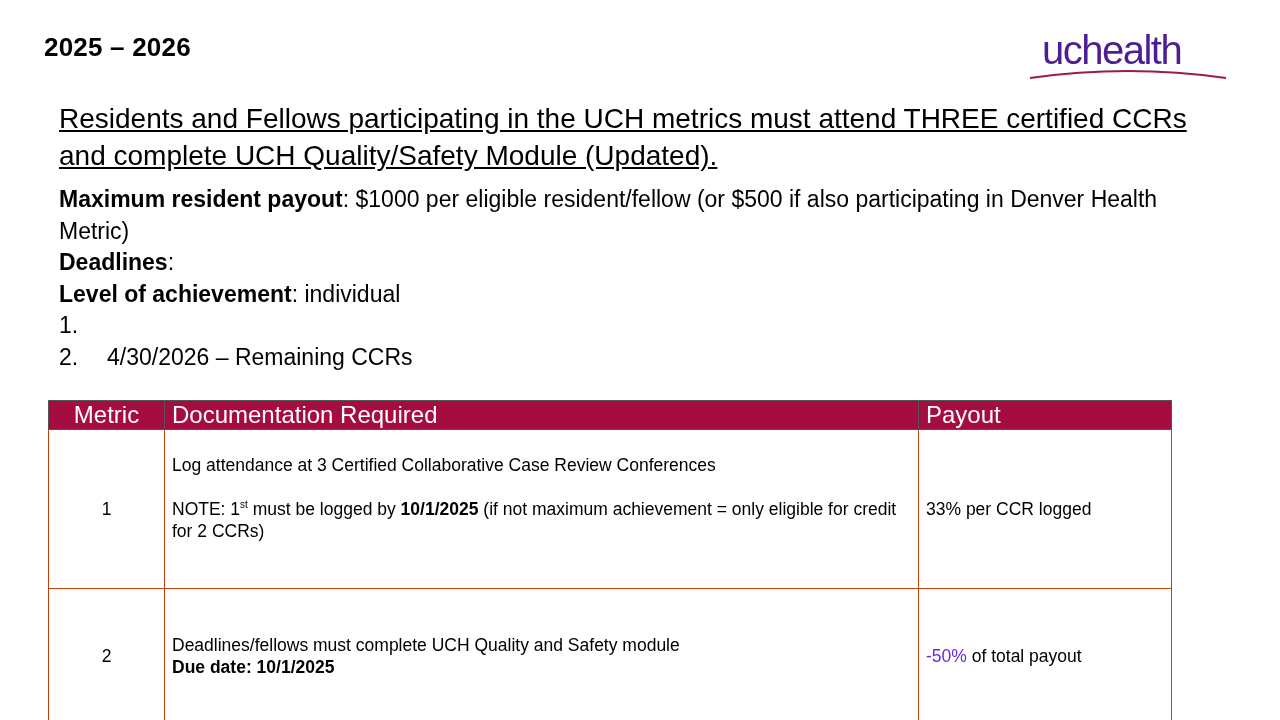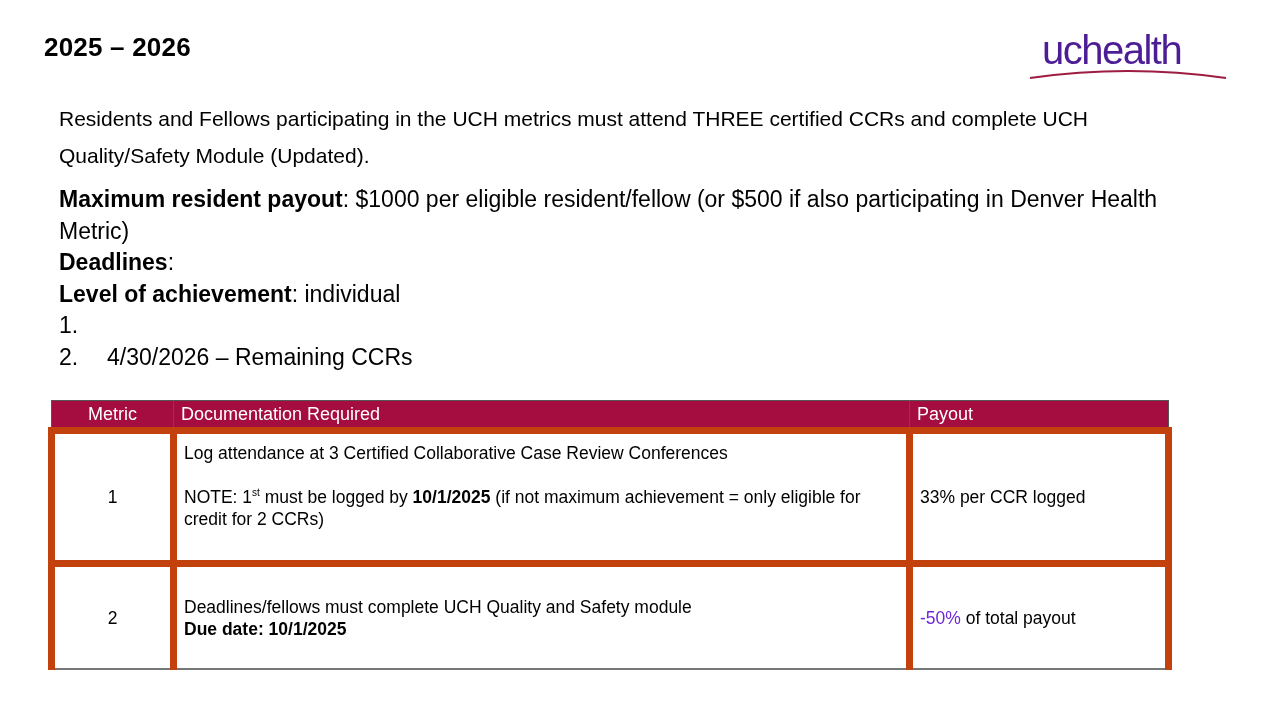--- a/index.html
+++ b/index.html
@@ -13,39 +13,39 @@
   }
   .logo {
     position: absolute; left: 1028px; top: 34px; width: 200px; height: 48px;
   }
   .logo-text {
     position: absolute; left: 14px; top: -6px; font-size: 40px; color: #4c1d95;
     letter-spacing: -1.5px; font-family: "Liberation Sans", sans-serif;
   }
   .logo svg { position: absolute; left: 0; top: 0; }
   .intro {
-    position: absolute; left: 59px; top: 100px; width: 1150px; font-size: 21px; line-height: 37px;
+    position: absolute; left: 59px; top: 100px; width: 1150px; font-size: 28px; line-height: 37px; text-decoration: underline;
   }
   .details {
     position: absolute; left: 59px; top: 184px; width: 1130px; font-size: 23px; line-height: 31.5px;
   }
   .details b { font-weight: bold; }
   .details .dl-item { display: flex; }
   .details .dl-num { width: 48px; }
   table.metrics {
     position: absolute; left: 48px; top: 400px; width: 1124px; border-collapse: collapse;
     font-size: 17.5px;
   }
   table.metrics th {
     background: #a50c3f; color: #ffffff; font-weight: normal; text-align: left;
-    height: 26px; padding: 0 7px; border: 1px solid #555; font-size: 18px;
+    height: 26px; padding: 0 7px; border: 1px solid #555; font-size: 24px;
   }
   table.metrics th.c1 { text-align: center; }
   table.metrics td {
-    border: 7px solid #c2410c; padding: 0 7px; vertical-align: middle; line-height: 22px;
+    border: 1px solid #c2410c; padding: 16px 7px; vertical-align: middle; line-height: 22px;
   }
   table.metrics td.c1 { text-align: center; width: 101px; }
   table.metrics td.c3 { width: 238px; }
   table.metrics tr.r1 td { height: 126px; }
   table.metrics tr.r2 td { height: 101px; }
   table.metrics tr.r2 td { border-bottom: 2px solid #777; }
   .r1 .doc { position: relative; top: -11px; }
   .r1 .gap { height: 22px; }
   .red { color: #6d28d9; }
   sup { font-size: 10px; line-height: 0; }

